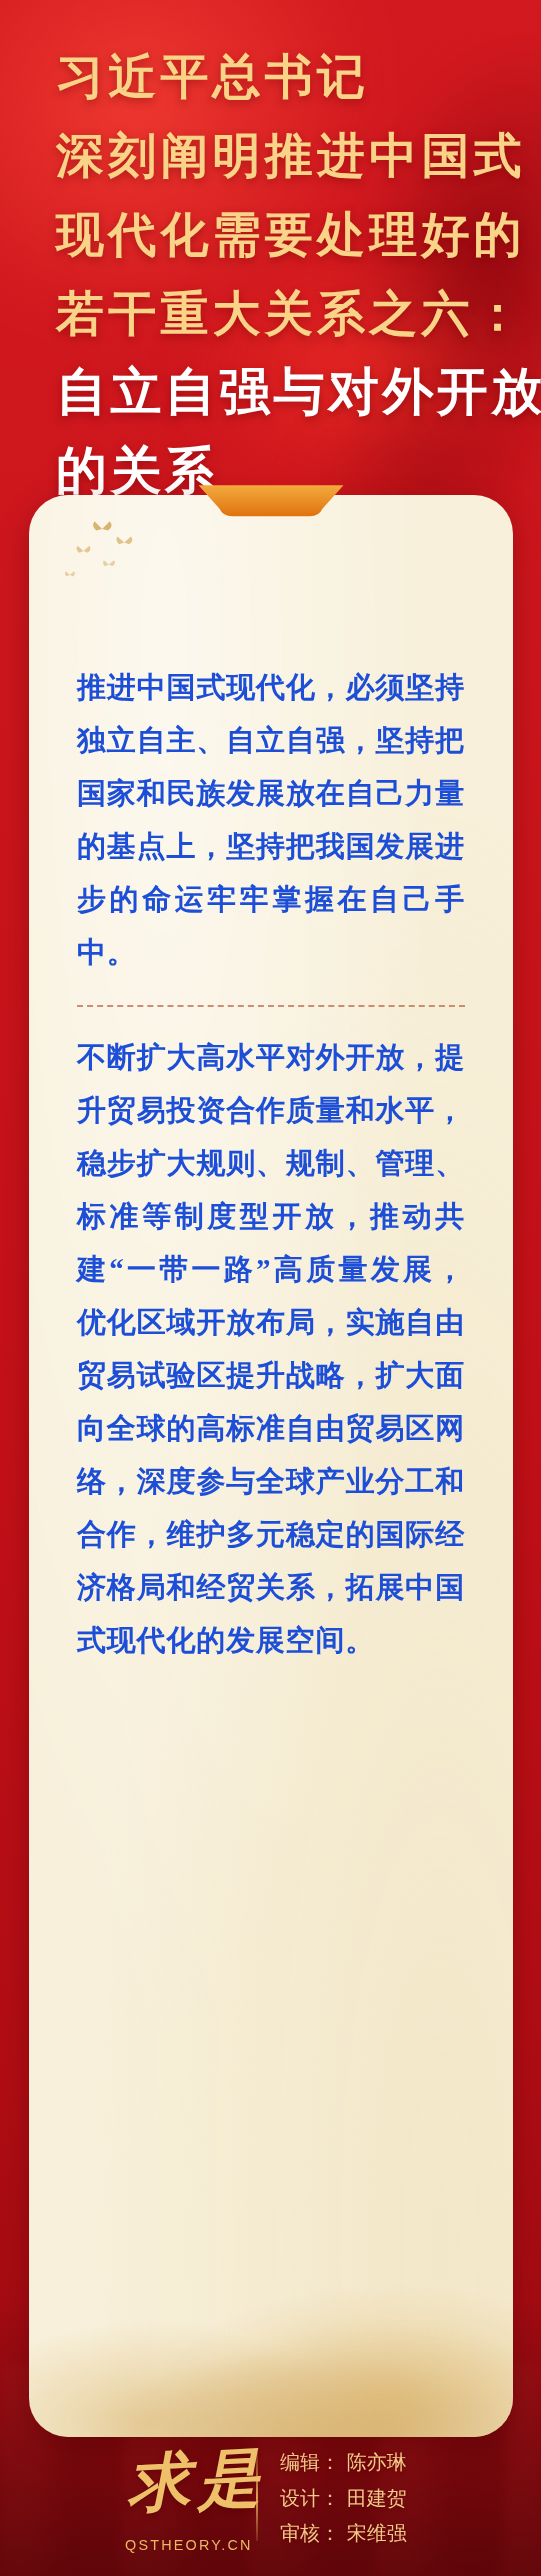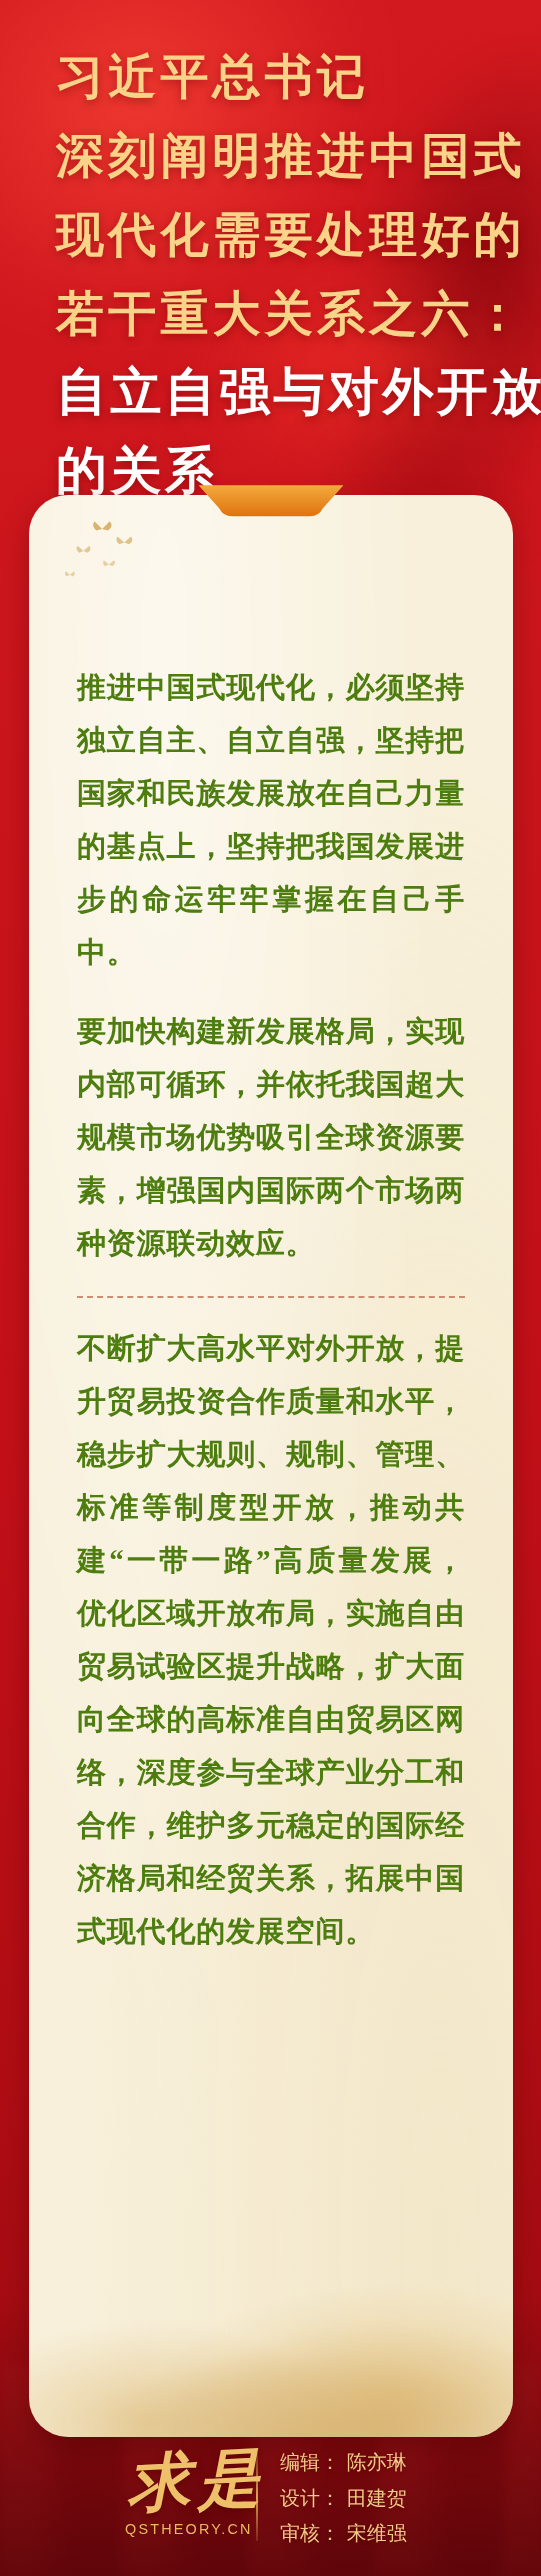--- a/index.html
+++ b/index.html
@@ -34,41 +34,41 @@
     text-shadow:0 3.4px 8.5px rgba(110,0,0,.5);}
   
   .card{position:absolute;left:29px;top:495px;width:484px;height:1942px;
     background:#f8f0da;border-radius:39px;box-shadow:0 10px 29px rgba(70,0,4,.35);}
   .card-texture{position:absolute;inset:0;border-radius:39px;
     background:radial-gradient(ellipse at 28% 8%,rgba(255,255,255,.55),rgba(255,255,255,0) 55%),
                radial-gradient(ellipse at 85% 90%,rgba(233,214,168,.35),rgba(233,214,168,0) 60%);}
   .tab{position:absolute;left:50%;top:-10px;transform:translateX(-50%);width:145px;height:34px;}
   .butterflies{position:absolute;left:29px;top:22px;width:129px;height:73px;opacity:.85;}
   .card-content{position:absolute;left:0;top:0;width:484px;box-sizing:border-box;
-    padding:166px 48px 0;color:#4d7c0f;font-size:29px;line-height:53px;font-weight:700;
+    padding:166px 48px 0;color:#1d4ed8;font-size:29px;line-height:53px;font-weight:700;
     text-align:justify;letter-spacing:0.8px;}
   .card-content p{margin:0 0 26px;}
   .divider{border:none;border-top:2.5px dashed rgba(191,116,86,.8);margin:12px 0 24px;}
   .mountains{position:absolute;left:0;bottom:0;width:484px;height:156px;overflow:hidden;
     border-radius:0 0 39px 39px;}
   .mount{position:absolute;border-radius:50%;}
   .m1{left:-76px;bottom:-85px;width:397px;height:199px;filter:blur(3.4px);
     background:radial-gradient(closest-side,rgba(216,176,101,.55),rgba(216,176,101,0));}
   .m2{left:127px;bottom:-72px;width:474px;height:224px;filter:blur(2.5px);
     background:radial-gradient(closest-side,rgba(228,192,122,.62),rgba(228,192,122,0));}
   .m3{right:-76px;bottom:-97px;width:423px;height:211px;filter:blur(4.2px);
     background:radial-gradient(closest-side,rgba(205,160,85,.5),rgba(205,160,85,0));}
   .m4{left:51px;bottom:-101px;width:440px;height:186px;filter:blur(5px);
     background:radial-gradient(closest-side,rgba(196,148,74,.4),rgba(196,148,74,0));}
   
   .footer{position:absolute;left:0;top:2429px;width:541px;height:147px;}
   .qs-logo{position:absolute;left:127px;top:8.5px;font-size:63px;font-weight:700;
     font-style:italic;color:#eec06a;letter-spacing:6.8px;transform:rotate(-3deg);
     text-shadow:0 2.5px 6.8px rgba(80,0,0,.5);}
-  .qs-site{position:absolute;left:125px;top:92px;font-size:14.4px;letter-spacing:2.2px;
+  .qs-site{position:absolute;left:125px;top:108px;font-size:14.4px;letter-spacing:2.2px;
     color:#e9ba64;font-family:"Liberation Sans","DejaVu Sans",sans-serif;}
   .v-div{position:absolute;left:256px;top:24px;width:1.7px;height:88px;
     background:linear-gradient(rgba(238,188,100,.15),rgba(238,188,100,.85),rgba(238,188,100,.15));}
   .credits{position:absolute;left:280px;top:20px;display:flex;flex-direction:column;gap:8.5px;
     font-family:"Liberation Sans","DejaVu Sans",sans-serif;font-size:20px;color:#f4c987;}
   .credit-row{display:flex;gap:6.8px;white-space:nowrap;text-shadow:0 1.7px 3.4px rgba(80,0,0,.4);text-align:right;}
 </style>
 </head>
 <body>
 
@@ -106,21 +106,20 @@
     <svg class="butterflies" viewBox="0 0 152 86" aria-hidden="true" fill="#d3a95c">
       <path d="M52 14 l-9 -9 q-4 6 2 11 l7 -2 l9 -9 q5 6 -2 11 z"></path>
       <path d="M78 30 l-8 -7 q-3 5 2 9 l6 -2 l8 -7 q4 5 -2 9 z" opacity=".8"></path>
       <path d="M30 40 l-7 -6 q-3 5 2 8 l5 -2 l7 -6 q3 5 -2 8 z" opacity=".7"></path>
       <path d="M60 56 l-6 -5 q-2 4 1 7 l5 -2 l6 -5 q3 4 -2 7 z" opacity=".6"></path>
       <path d="M14 68 l-5 -4 q-2 3 1 6 l4 -2 l5 -4 q2 3 -1 6 z" opacity=".6"></path>
     </svg>
 
     <div class="card-content">
       <p>推进中国式现代化，必须坚持独立自主、自立自强，坚持把国家和民族发展放在自己力量的基点上，坚持把我国发展进步的命运牢牢掌握在自己手中。</p>
-      <p>要加快构建新发展格局，实现内部可循环，并依托我国超大规模市场优势吸引全球资源要素，增强国内国际两个市场两种资源联动效应。</p>
       <hr class="divider">
       <p>不断扩大高水平对外开放，提升贸易投资合作质量和水平，稳步扩大规则、规制、管理、标准等制度型开放，推动共建“一带一路”高质量发展，优化区域开放布局，实施自由贸易试验区提升战略，扩大面向全球的高标准自由贸易区网络，深度参与全球产业分工和合作，维护多元稳定的国际经济格局和经贸关系，拓展中国式现代化的发展空间。</p>
     </div>
 
     <div class="mountains">
       <div class="mount m4"></div>
       <div class="mount m1"></div>
       <div class="mount m2"></div>
       <div class="mount m3"></div>
     </div>

